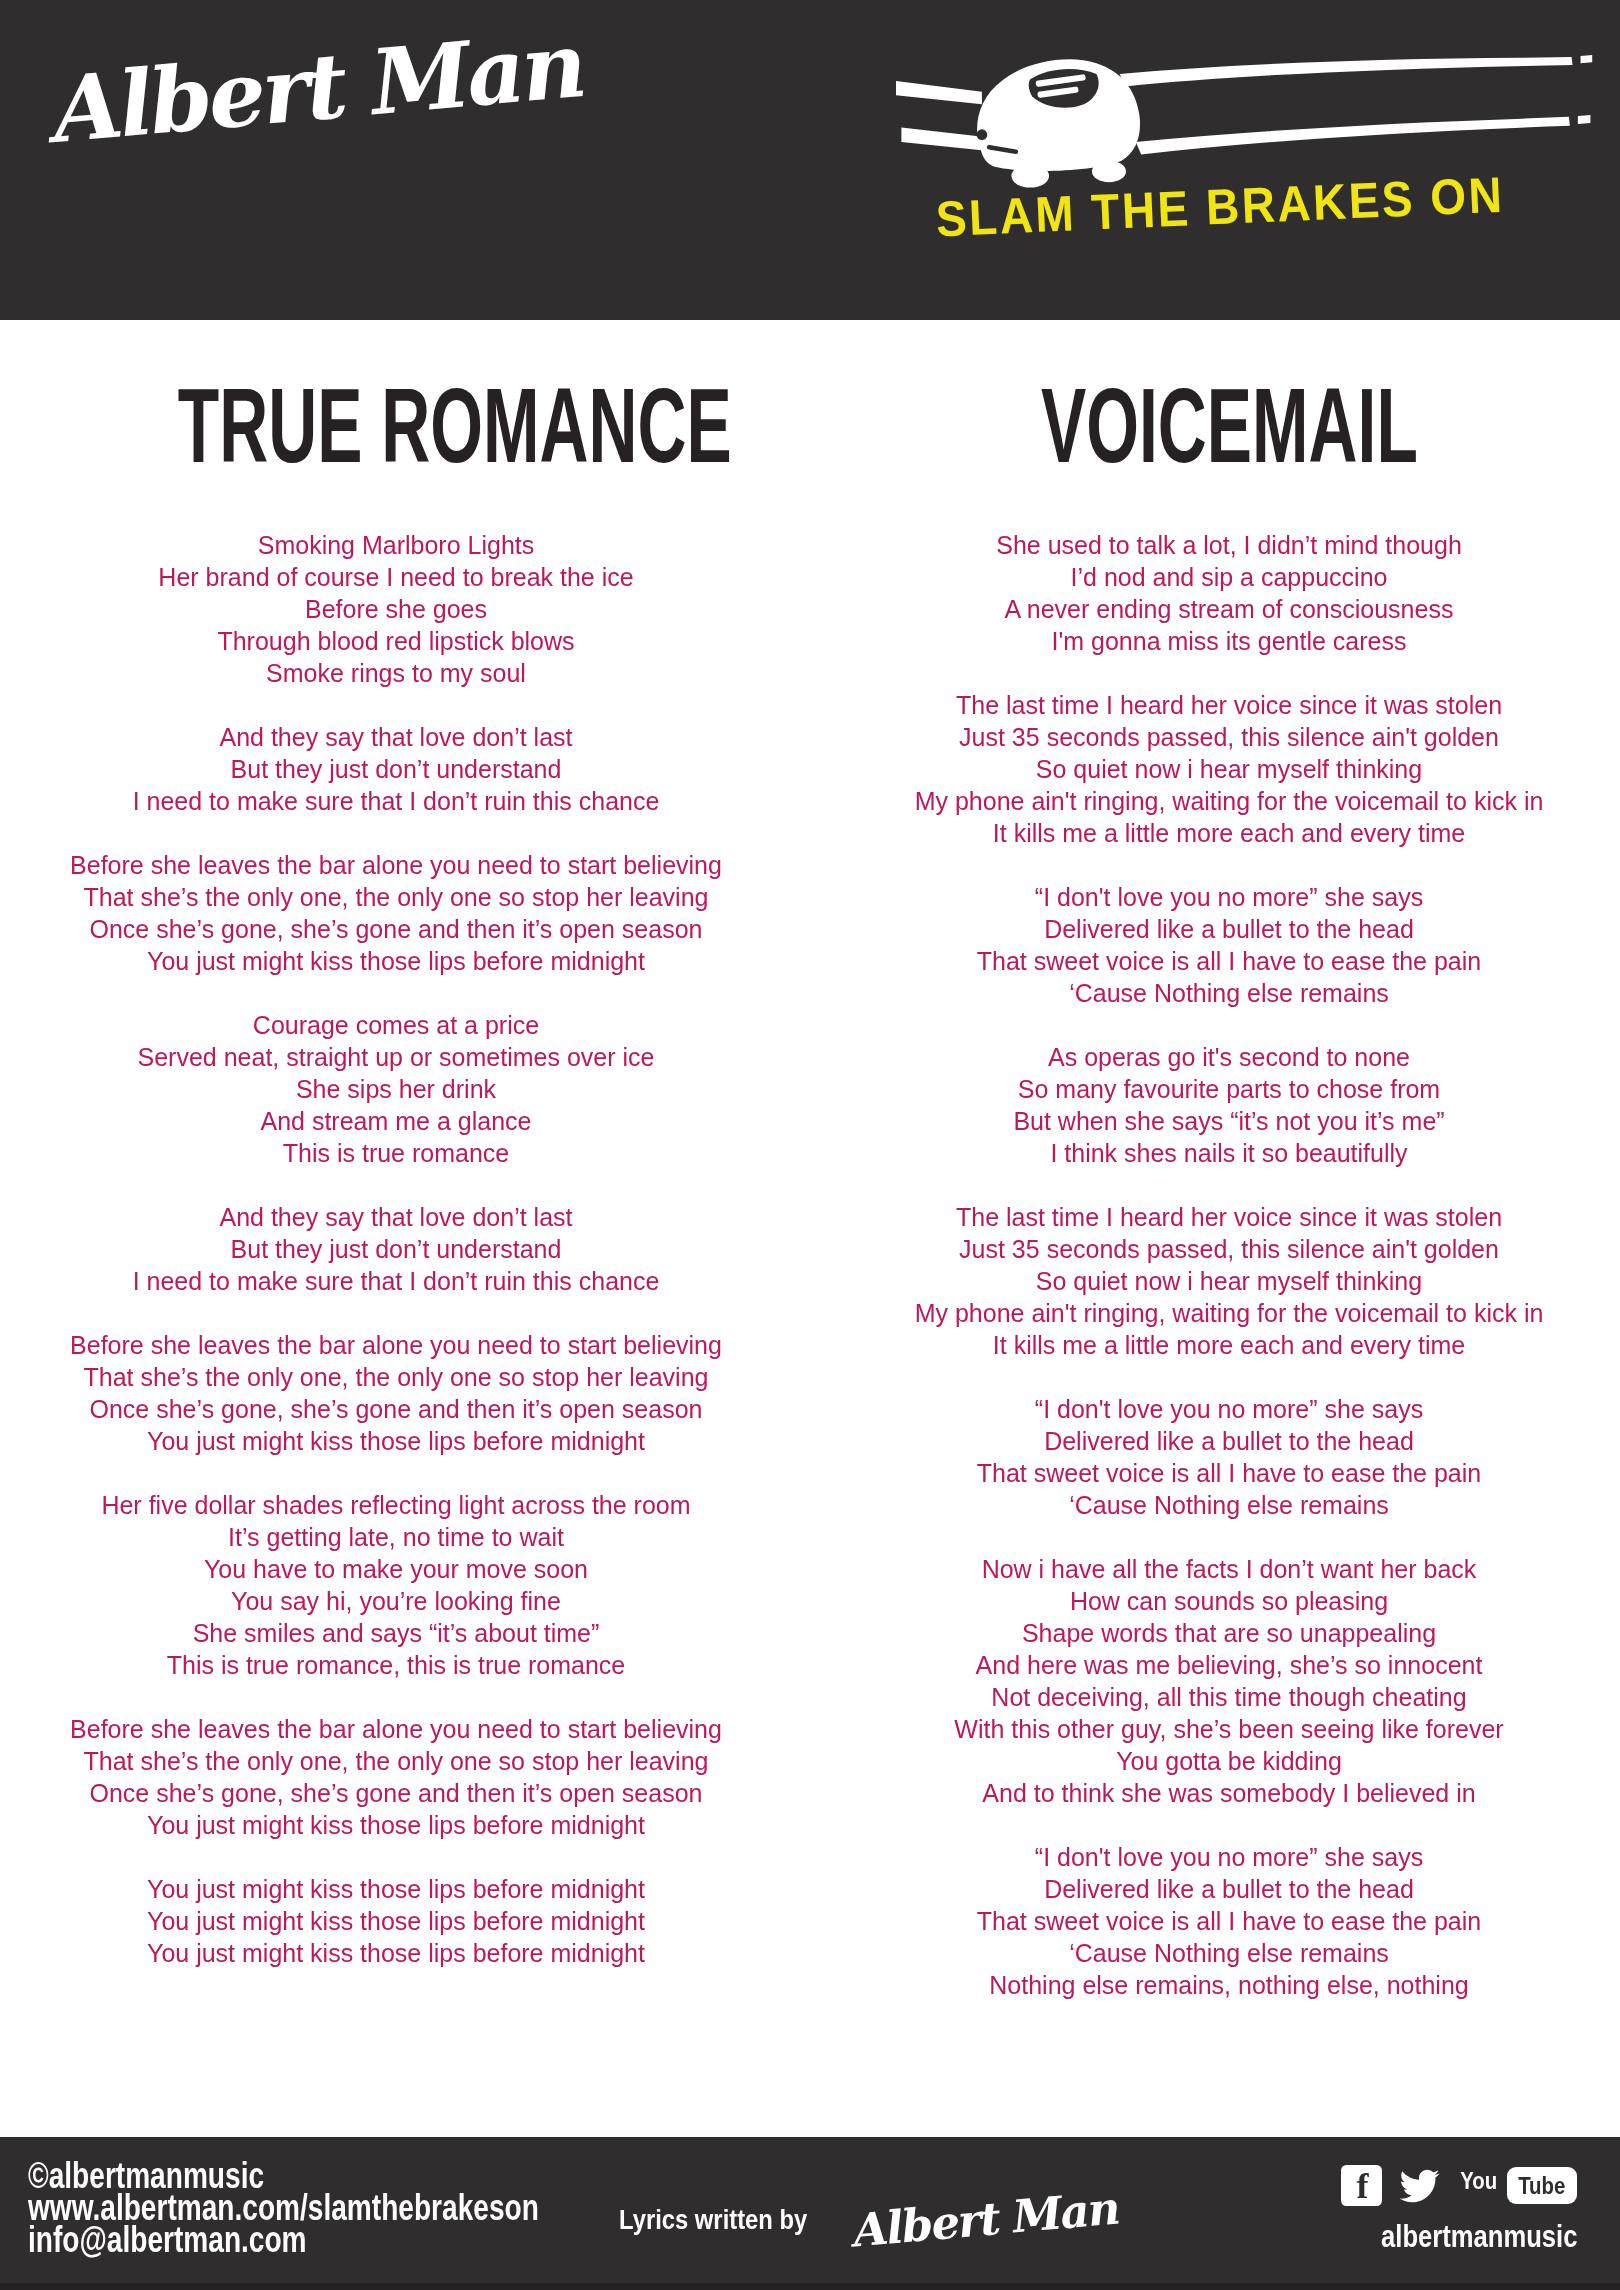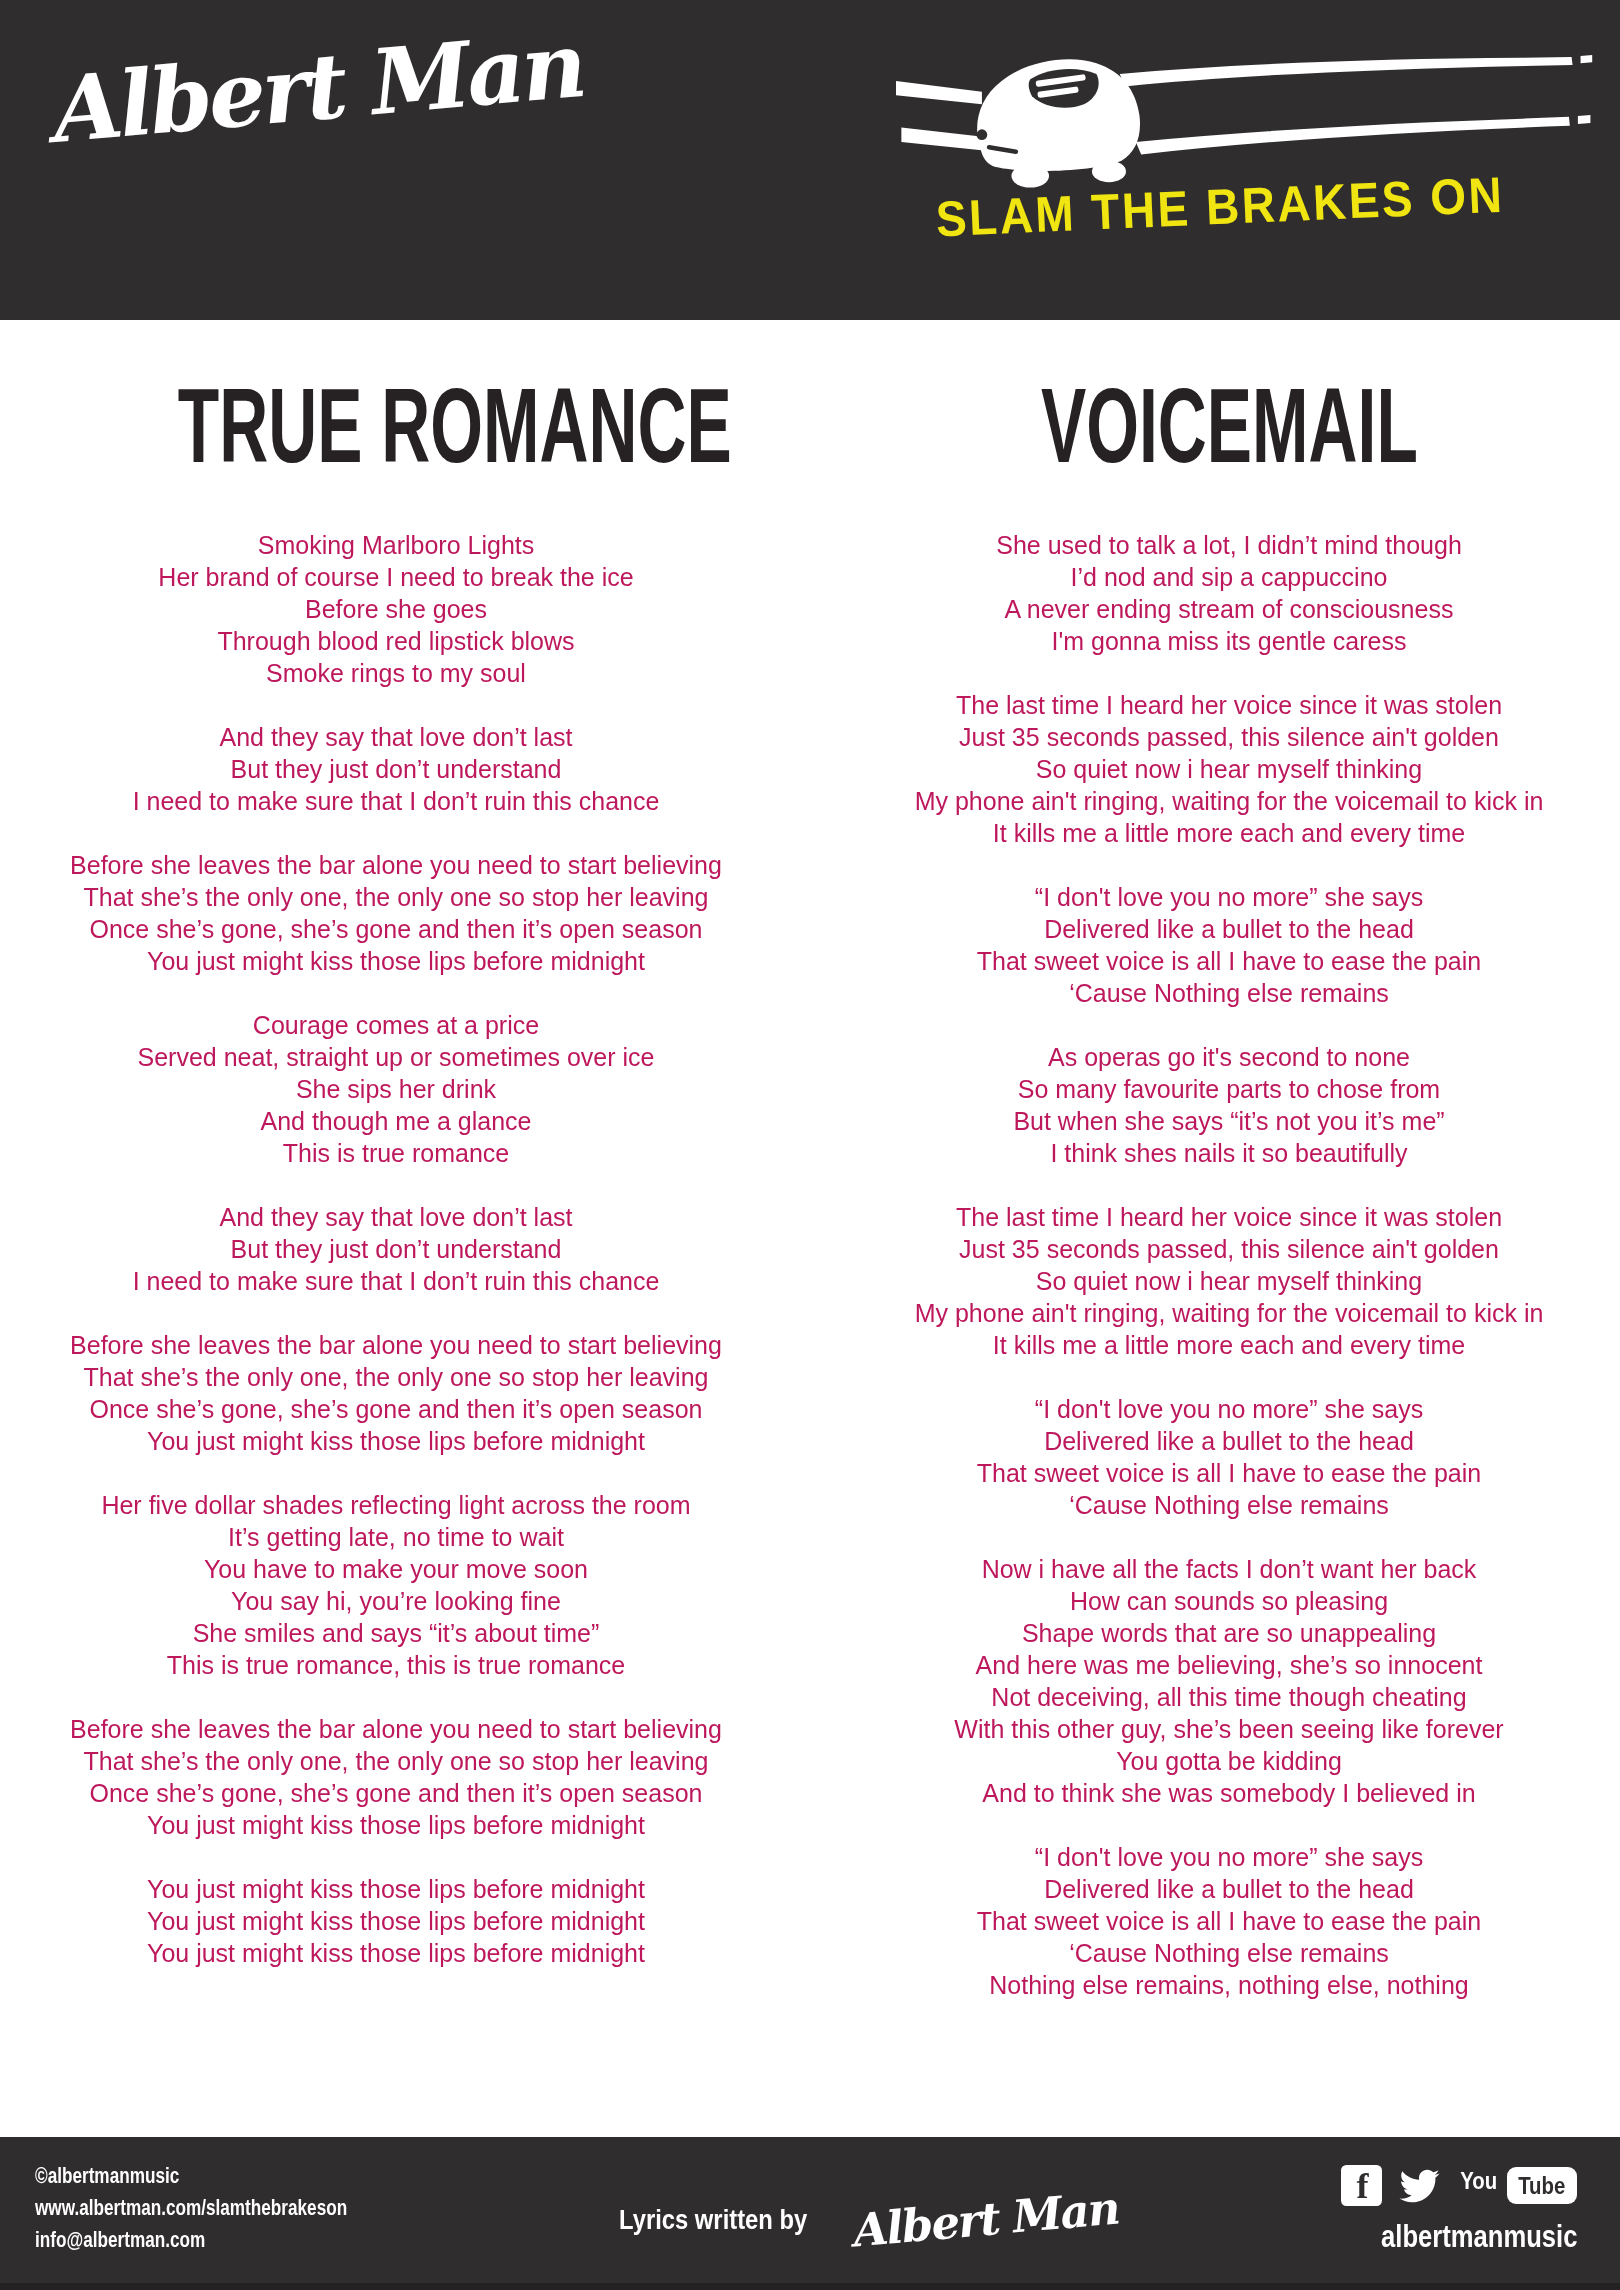--- a/index.html
+++ b/index.html
@@ -24,21 +24,21 @@
   .song-title{margin:4px;font-size:106px;line-height:108px;font-weight:bold;color:#262223;
               white-space:nowrap;}
   .song-title span{display:inline-block;transform:scaleX(0.64);transform-origin:center;letter-spacing:0px;}
   .lyrics{margin-top:50px;font-size:25px;line-height:32px;color:#be185d;}
   .stanza{margin:0 0 32px 0;}
 
   
   .footer{position:absolute;left:0;top:2137px;width:1620px;height:154px;background:#302d2e;}
   .footer-edge{position:absolute;left:0;bottom:0;width:100%;height:8px;background:#232122;}
   .cond{display:inline-block;font-weight:bold;color:#fff;white-space:nowrap;transform:scaleX(0.78);}
-  .footer-left{position:absolute;left:35px;top:23.4px;line-height:32px;font-size:22px;}
+  .footer-left{position:absolute;left:28px;top:23.4px;line-height:32px;font-size:36px;}
   .footer-left .cond{transform-origin:left center;display:block;}
   .footer-credit{position:absolute;left:619px;top:56px;display:flex;align-items:center;gap:12.6px;}
   .footer-credit .cond{font-size:28px;transform:scaleX(0.85);transform-origin:left center;}
   .footer-credit .script-logo{font-size:45px;transform:rotate(-5deg);letter-spacing:-1.8px;}
   .footer-social{position:absolute;right:43px;top:25px;text-align:right;}
   .social-row{display:flex;align-items:center;justify-content:flex-end;gap:12.6px;height:47px;}
   .fb-icon{width:41px;height:41px;background:#ffffff;border-radius:5.4px;position:relative;}
   .fb-icon span{position:absolute;left:50%;top:50%;transform:translate(-44%,-50%);
                 font-family:"Liberation Serif","DejaVu Serif",serif;font-weight:bold;font-size:36px;color:#302d2e;}
   .yt{display:flex;align-items:flex-start;gap:7px;}
@@ -106,21 +106,21 @@
         <div class="stanza">
           <div class="line">Before she leaves the bar alone you need to start believing</div>
           <div class="line">That she’s the only one, the only one so stop her leaving</div>
           <div class="line">Once she’s gone, she’s gone and then it’s open season</div>
           <div class="line">You just might kiss those lips before midnight</div>
         </div>
         <div class="stanza">
           <div class="line">Courage comes at a price</div>
           <div class="line">Served neat, straight up or sometimes over ice</div>
           <div class="line">She sips her drink</div>
-          <div class="line">And though me a glance</div>
+          <div class="line">And stream me a glance</div>
           <div class="line">This is true romance</div>
         </div>
         <div class="stanza">
           <div class="line">And they say that love don’t last</div>
           <div class="line">But they just don’t understand</div>
           <div class="line">I need to make sure that I don’t ruin this chance</div>
         </div>
         <div class="stanza">
           <div class="line">Before she leaves the bar alone you need to start believing</div>
           <div class="line">That she’s the only one, the only one so stop her leaving</div>

